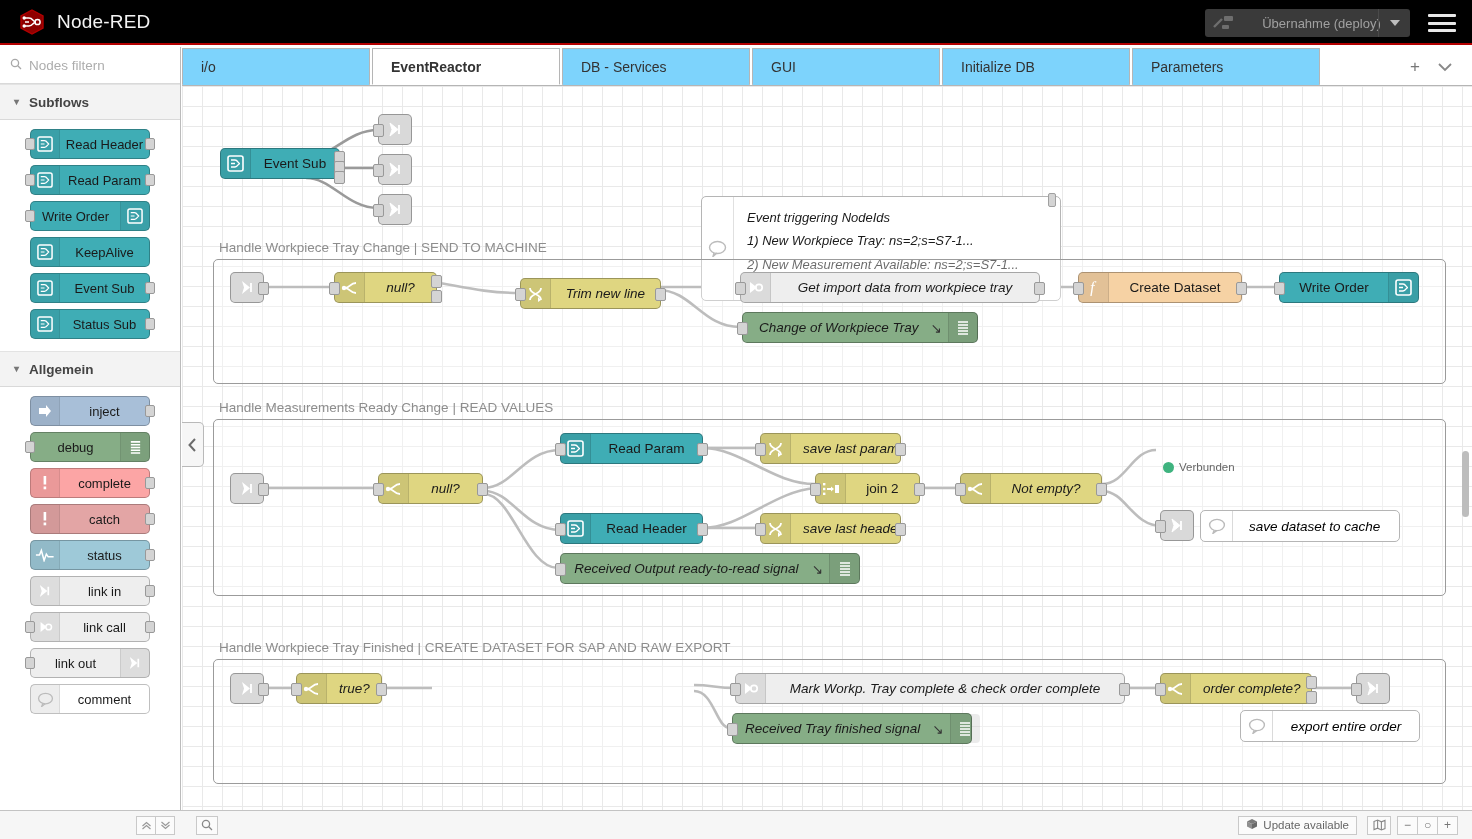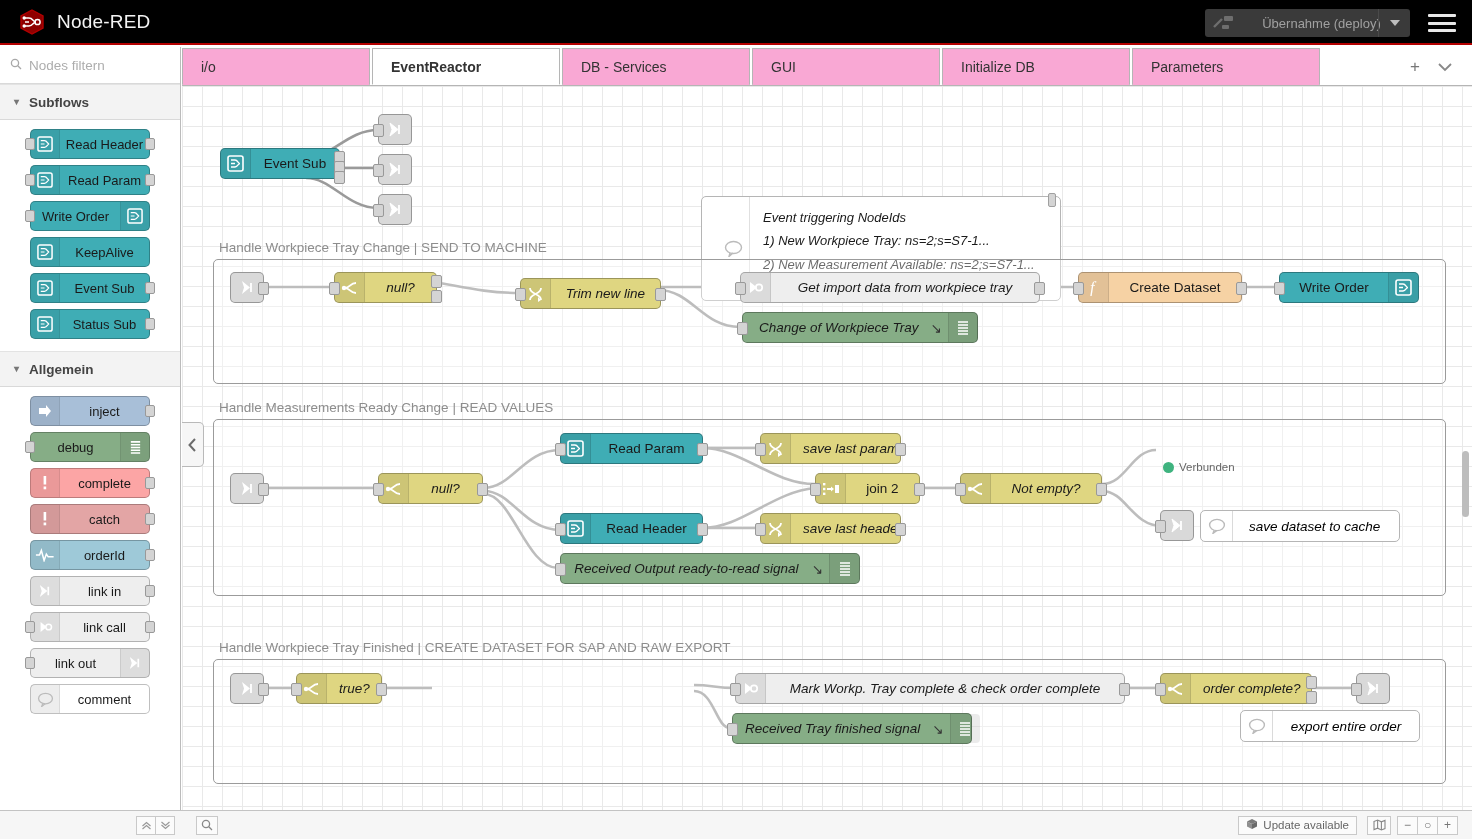--- a/index.html
+++ b/index.html
@@ -48,21 +48,21 @@
      background:rgba(0,0,0,.07);}
   .pnode .nico.r { border-left:1px solid rgba(0,0,0,.08);}
   .pnode .nico.l { border-right:1px solid rgba(0,0,0,.08);}
   .port { position:absolute; width:10px; height:12px; background:#d4d4d4;
      border:1px solid #999; border-radius:2px; top:8px;}
   .port.in { left:-6px;} .port.out { right:-6px;}
 
   
   #tabbar { position:absolute; left:182px; top:47px; right:0; height:39px;
      background:#fff; border-bottom:1px solid #b5b5b5; display:flex; align-items:flex-end;}
-  .tab { height:37px; min-width:188px; padding:0 18px; background:#f9a8d4;
+  .tab { height:37px; min-width:188px; padding:0 18px; background:#7dd3fc;
      border:1px solid #b5b5b5; border-bottom:none; margin-right:2px;
      display:flex; align-items:center; font-size:14px; color:#333; cursor:pointer;
      border-radius:1px;}
   .tab.active { background:#fff; font-weight:bold; border-bottom:1px solid #fff; position:relative; z-index:3;}
   #tab-actions { margin-left:auto; display:flex; align-items:center; gap:18px;
      padding:0 20px 8px 16px; color:#777;}
   #tab-actions .ta { cursor:pointer; font-size:17px; }
 
   
   #canvas-wrap { position:absolute; left:182px; top:86px; right:0; bottom:29px; overflow:hidden;
@@ -121,21 +121,21 @@
 
   
   .cnode { position:absolute; height:32px; background:#fff; border:1px solid #b5b5b5;
      border-radius:5px; display:flex; align-items:center; font-size:13.5px; font-style:italic;}
   .cnode .ico { width:32px; height:100%; display:flex; align-items:center; justify-content:center;
      border-right:1px solid #dadada; color:#b0b0b0;}
   .cnode .txt { padding:0 16px; }
 
   
   #bigcomment { position:absolute; left:519px; top:110px; width:360px; height:105px;
-     background:#fff; border:1px solid #b5b5b5; border-radius:5px; display:flex;padding-left:16px; }
+     background:#fff; border:1px solid #b5b5b5; border-radius:5px; display:flex; }
   #bigcomment .cico { width:32px; border-right:1px solid #e0e0e0; display:flex;
      align-items:center; justify-content:center; color:#bbb;}
   #bigcomment .cbody { flex:1; padding:9px 10px 0 13px; font-style:italic; font-size:13px;
      color:#1a1a1a; line-height:1.79;}
   #bigcomment .pin { position:absolute; right:4px; top:-4px; width:8px; height:14px;
      background:#d4d4d4; border:1px solid #a0a0a0; border-radius:2px;}
 
   
   #footer { position:absolute; left:0; bottom:0; width:1472px; height:29px;
      background:#f6f6f6; border-top:1px solid #c3c3c3; display:flex; align-items:center;}
@@ -319,21 +319,21 @@
           </span>
           <span class="lbl">catch</span>
           <span class="port out"></span>
         </div>
         <div class="pnode c-bluelt">
           <span class="nico l">
             <svg width="20" height="14" viewBox="0 0 22 14">
               <path d="M1 7 h4 l2 -5 l3 11 l2.5 -7 l2 3 h6" stroke="#fff" stroke-width="1.7" fill="none"></path>
             </svg>
           </span>
-          <span class="lbl">orderId</span>
+          <span class="lbl">status</span>
           <span class="port out"></span>
         </div>
         <div class="pnode c-greylt">
           <span class="nico l">
             <svg width="16" height="16" viewBox="0 0 17 17">
               <path d="M3 2 L11 8.5 L3 15 L5 8.5 Z" fill="#fff"></path>
               <path d="M12 4 L12 13" stroke="#fff" stroke-width="1.8"></path>
             </svg>
           </span>
           <span class="lbl">link in</span>

